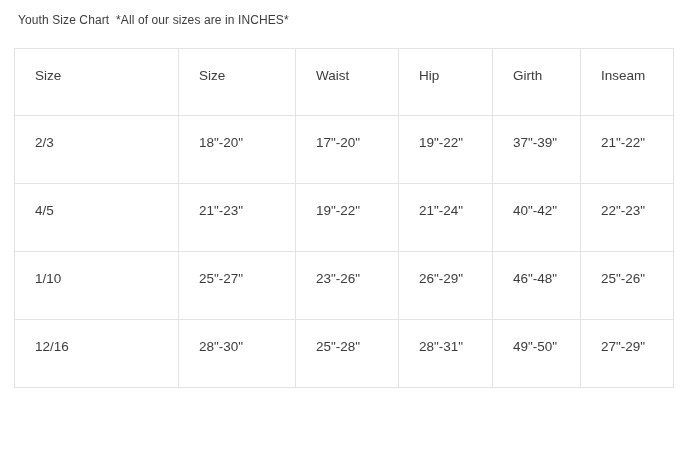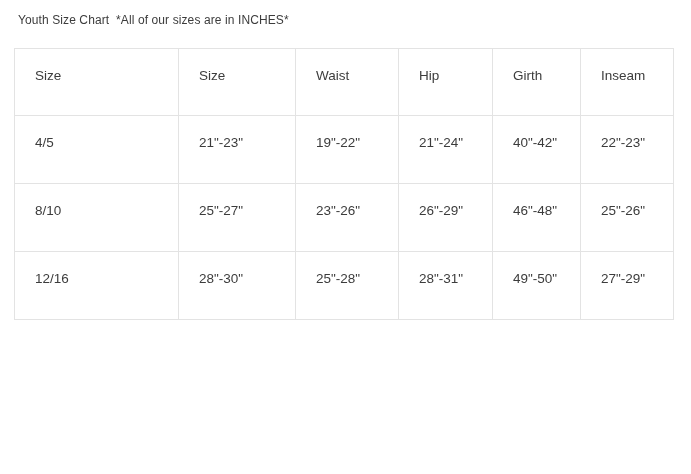--- a/index.html
+++ b/index.html
@@ -95,29 +95,37 @@
           <th>Size</th>
           <th>Size</th>
           <th>Waist</th>
           <th>Hip</th>
           <th>Girth</th>
           <th>Inseam</th>
         </tr>
       </thead>
       <tbody>
         <tr>
+          <td>2/3</td>
+          <td>18"-20"</td>
+          <td>17"-20"</td>
+          <td>19"-22"</td>
+          <td>37"-39"</td>
+          <td>21"-22"</td>
+        </tr>
+        <tr>
           <td>4/5</td>
           <td>21"-23"</td>
           <td>19"-22"</td>
           <td>21"-24"</td>
           <td>40"-42"</td>
           <td>22"-23"</td>
         </tr>
         <tr>
-          <td>8/10</td>
+          <td>1/10</td>
           <td>25"-27"</td>
           <td>23"-26"</td>
           <td>26"-29"</td>
           <td>46"-48"</td>
           <td>25"-26"</td>
         </tr>
         <tr>
           <td>12/16</td>
           <td>28"-30"</td>
           <td>25"-28"</td>

